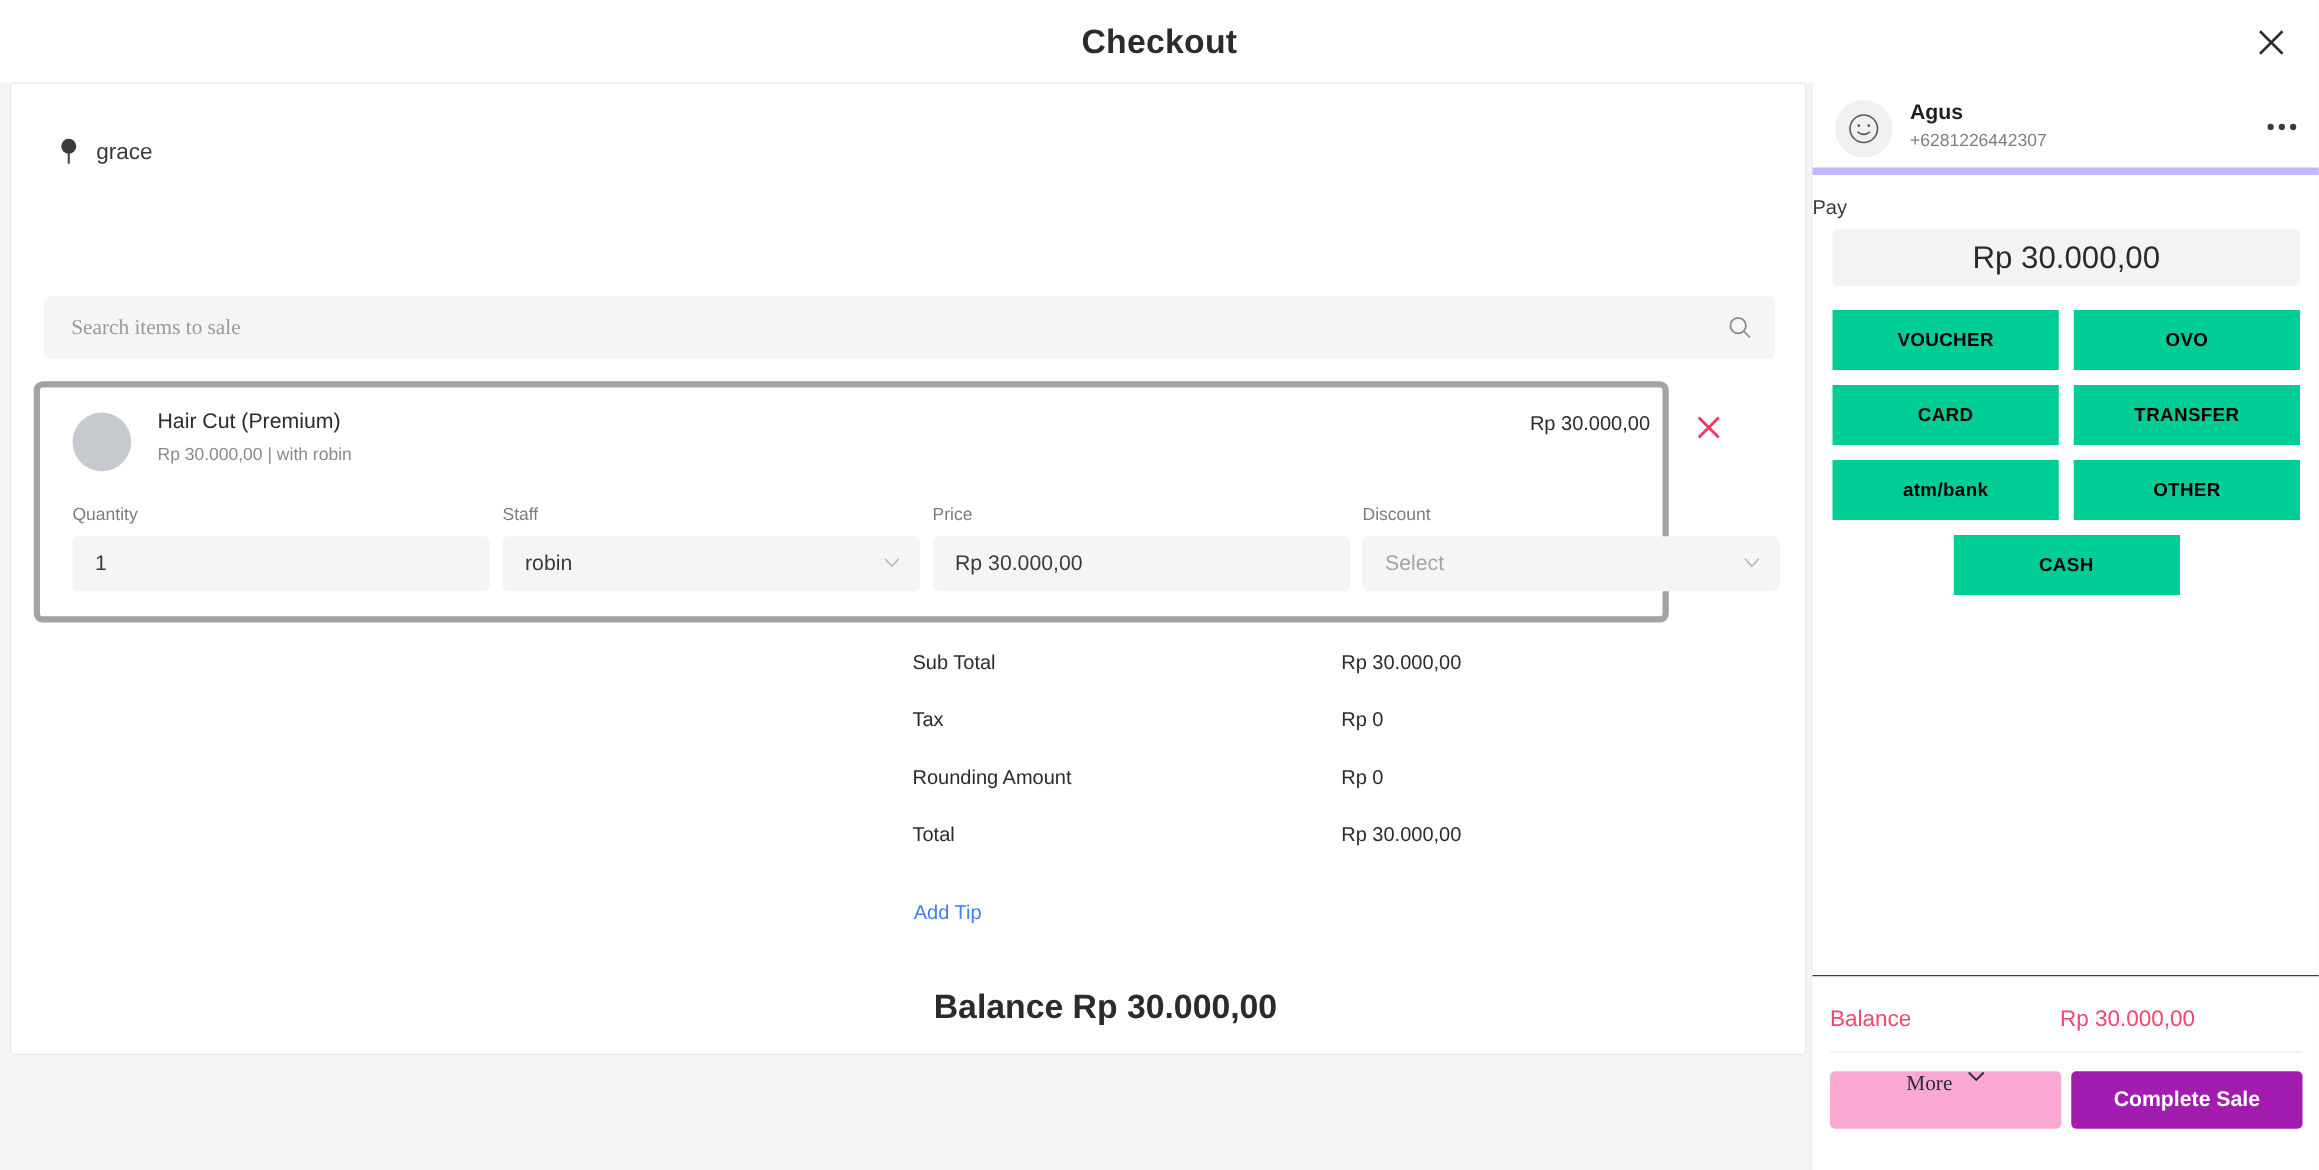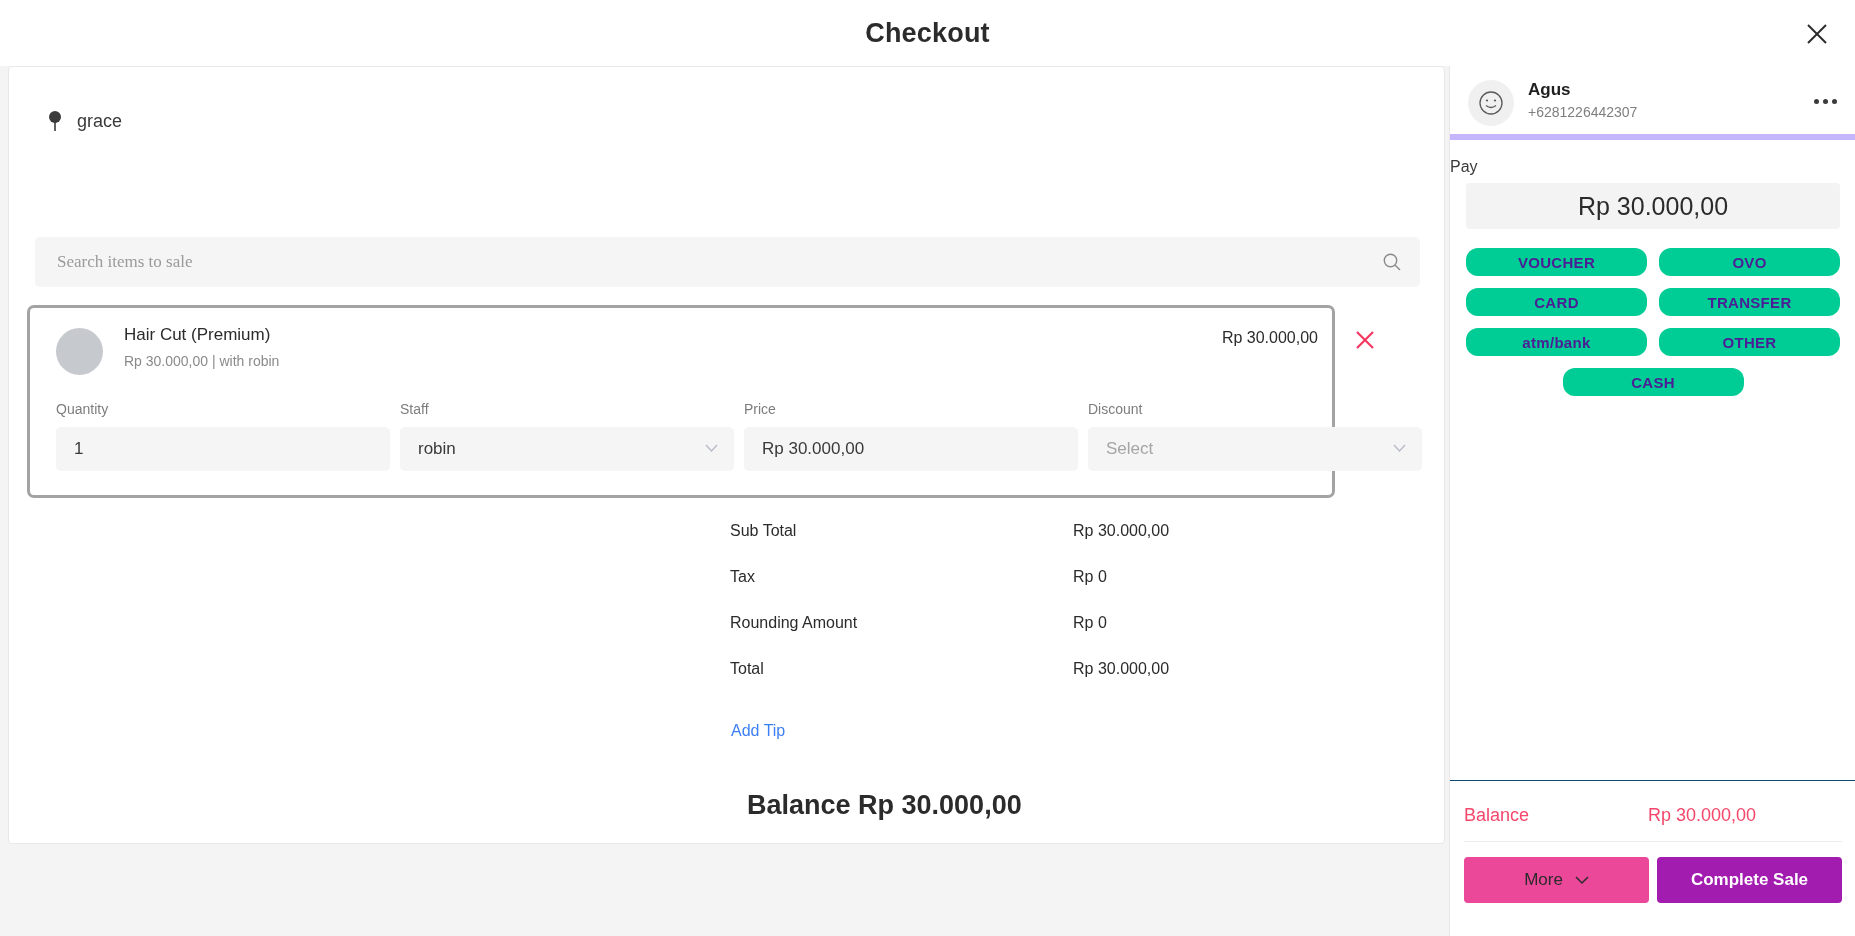--- a/index.html
+++ b/index.html
@@ -79,21 +79,21 @@
     width: 24px; height: 24px;
     display: flex; align-items: center; justify-content: center;
     cursor: pointer;
   }
 
   
   .item-card {
     position: absolute; left: 18px; top: 238px;
     width: 1308px; height: 193px;
     background: #ffffff;
-    border: 3px solid #a3a3a3;
+    border: 5px solid #a3a3a3;
     border-radius: 7px;
   }
   .item-head {
     position: absolute; left: 26px; top: 17px;
     width: 1350px; height: 60px;
   }
   .item-avatar {
     position: absolute; left: 0; top: 3px;
     width: 47px; height: 47px;
     border-radius: 50%;
@@ -235,24 +235,24 @@
     cursor: text;
   }
 
   .pay-grid {
     position: absolute; left: 16px; top: 182px;
     width: 374px;
     display: flex; flex-wrap: wrap;
     gap: 12px 12px;
   }
   .pay-btn {
-    width: 181px; height: 28px;
+    width: 181px; height: 48px;
     background: #00cc96;
-    border: none; border-radius: 12px;
-    color: #4c1d95;
+    border: none; border-radius: 0;
+    color: #000000;
     font-family: "Liberation Sans", sans-serif;
     font-size: 15px;
     font-weight: bold;
     cursor: pointer;
     letter-spacing: 0.3px;
   }
   .pay-btn.wide-center {
     margin-left: auto; margin-right: auto;
   }
 
@@ -270,27 +270,27 @@
     position: absolute; left: 198px; top: 24px;
     font-size: 18px; color: #f4476b;
   }
   .footer-divider {
     position: absolute; left: 14px; top: 60px;
     width: 378px; height: 1px; background: #ececec;
   }
   .more-btn {
     position: absolute; left: 14px; top: 76px;
     width: 185px; height: 46px;
-    background: #ec4899;
+    background: #f9a8d4;
     border: none; border-radius: 4px;
-    font-family: Liberation Sans, sans-serif;
+    font-family: Liberation Serif, serif;
     font-size: 17px;
     color: #2b2b2b;
     cursor: pointer;
-    display: flex; align-items: center; justify-content: center;
+    display: flex; align-items: flex-start; justify-content: center;
     gap: 12px;
   }
   .complete-btn {
     position: absolute; right: 14px; top: 76px;
     width: 185px; height: 46px;
     background: #a21caf;
     border: none; border-radius: 4px;
     font-family: "Liberation Sans", sans-serif;
     font-size: 17px;
     font-weight: bold;

